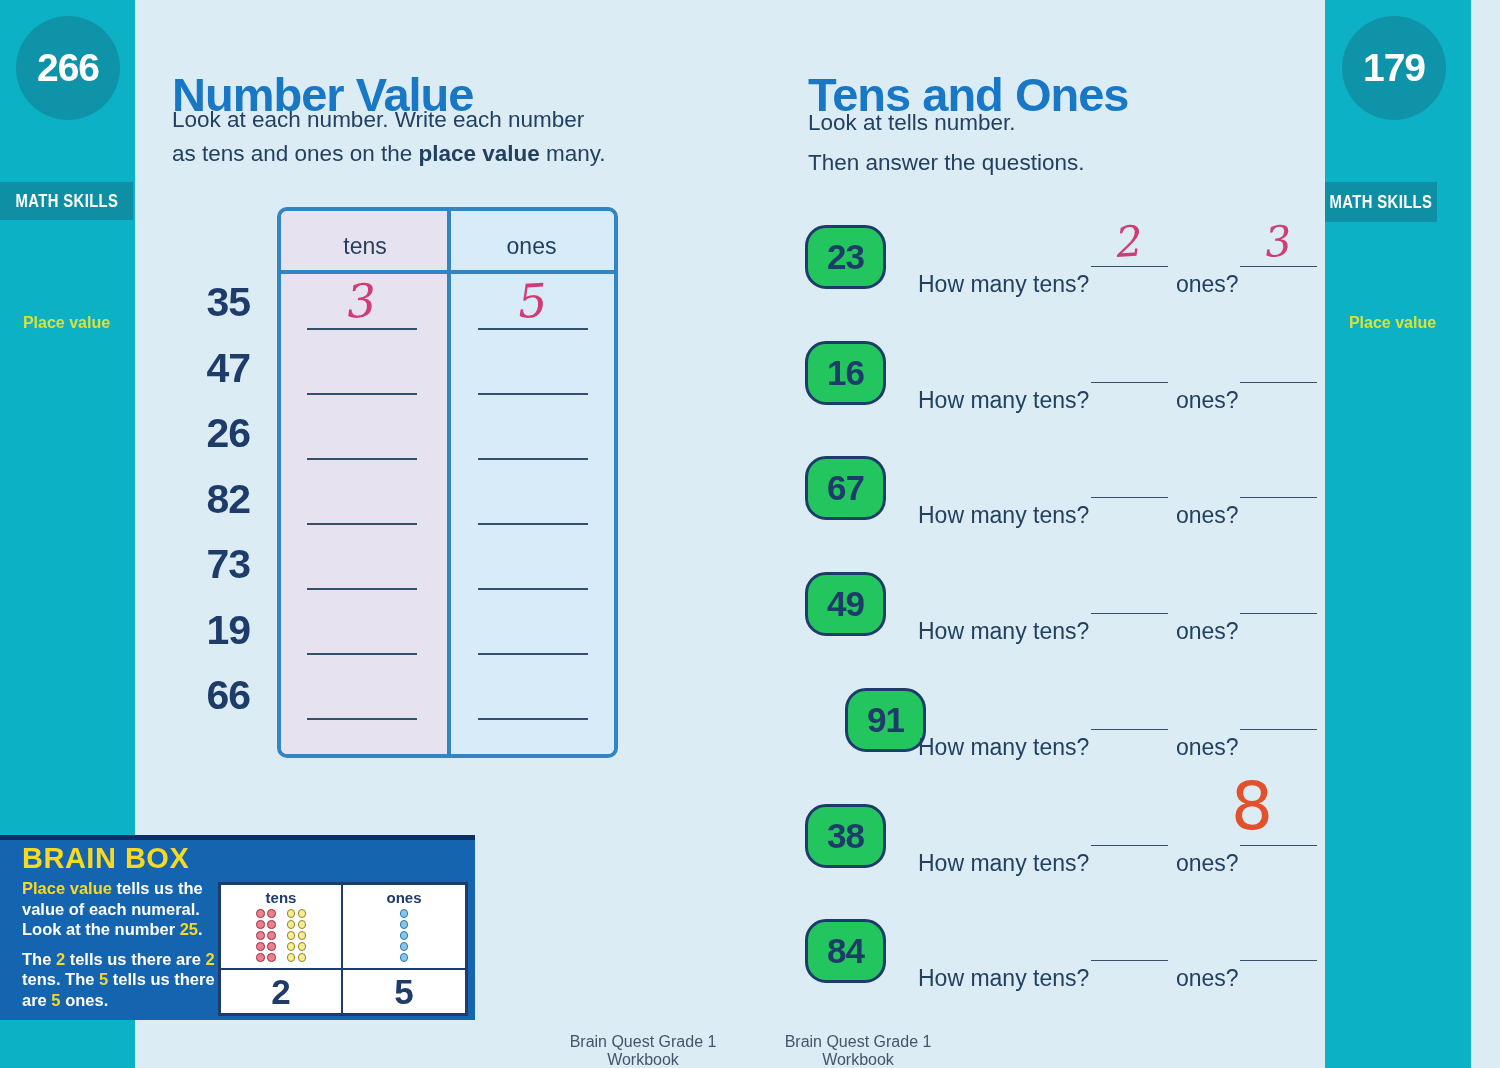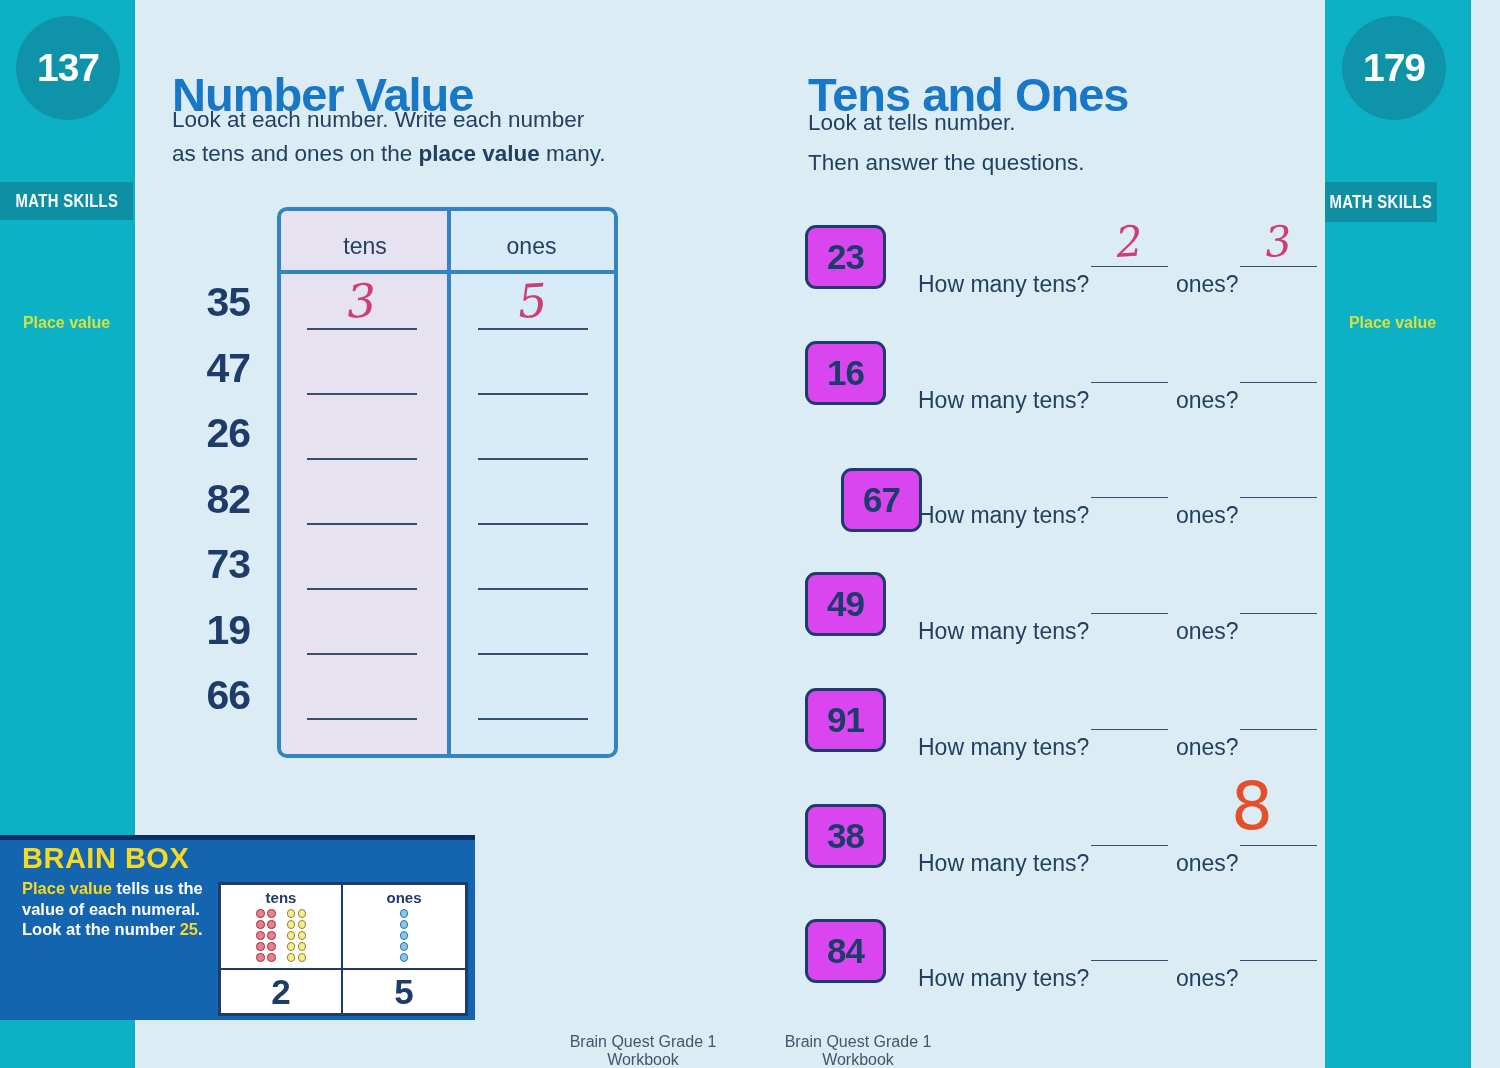--- a/index.html
+++ b/index.html
@@ -55,35 +55,35 @@
   .bb-cell.cr{border-right:2.5px solid var(--navy);}
   .bb-head{color:var(--navy);font-size:15px;font-weight:800;margin-top:4px;}
   .dotwrap{display:flex;gap:11px;justify-content:center;margin-top:3px;}
   .dotgrid{display:grid;gap:2.5px;}
   .dot{width:8.5px;height:8.5px;border-radius:50%;box-sizing:border-box;border:1.5px solid;}
   .bb-val{display:flex;align-items:center;justify-content:center;color:var(--navy);
     font-size:35px;font-weight:800;width:100%;flex:1;}
 
   
   .num-box{position:absolute;left:805px;width:81px;height:64px;box-sizing:border-box;
-    background:#d946ef;border:3.5px solid var(--navy);border-radius:11px;
+    background:#22c55e;border:3.5px solid var(--navy);border-radius:21px;
     display:flex;align-items:center;justify-content:center;
     color:var(--navy);font-size:35px;font-weight:800;letter-spacing:-1px;}
   .q-text{position:absolute;color:var(--text_navy);font-size:23px;margin-top:28px;}
   .q-line{position:absolute;width:77px;border-bottom:1.8px solid var(--line);}
   .hand8{position:absolute;font-family:"DejaVu Sans",sans-serif;color:var(--orange);
     font-size:66px;font-weight:400;text-align:center;}
 
   .footer{position:absolute;width:220px;text-align:center;color:#43556a;font-size:16px;}
 </style>
 </head>
 <body style="--page_bg: #dcecf5; --sidebar_teal: #0db1c5; --circle_teal: #0f93a8; --band_teal: #0e8fa4; --title_blue: #1878c5; --navy: #1d3c69; --text_navy: #22405f; --chart_border: #3384c3; --tens_col_bg: #e6e2f0; --ones_col_bg: #d7ecf8; --brainbox_blue: #1464b0; --brainbox_top: #0b2f66; --yellow: #f6d924; --sidebar_yellow: #d5e13c; --pink: #cf3d74; --orange: #e2512b; --line: #33516d;">
 
 <aside class="sidebar" style="left:0;width:135px;">
-  <div class="page-circle" style="left:16px;top:16px;">137</div>
+  <div class="page-circle" style="left:16px;top:16px;">266</div>
   <div class="skills-band" style="left:0;top:182px;width:133px;height:38px;">
     <span>MATH SKILLS</span>
   </div>
   <div class="topic" style="left:0;top:314px;width:133px;">Place value</div>
 </aside>
 
 <aside class="sidebar" style="left:1325px;width:146px;">
   <div class="page-circle" style="left:17px;top:16px;">179</div>
   <div class="skills-band" style="left:0;top:182px;width:112px;height:40px;">
     <span>MATH SKILLS</span>
@@ -134,20 +134,21 @@
     <div class="ans-line" style="left: 307px; top: 718px; width: 110px;"></div>
     <div class="ans-line" style="left: 478px; top: 718px; width: 110px;"></div>
   </div>
 
 <div class="footer" style="left:533px;top:1033px;">Brain Quest Grade 1 Workbook</div>
 
 <section class="brain-box">
   <div class="bb-title">BRAIN BOX</div>
   <div class="bb-text">
     <p id="bb-p1"><span class="hl">Place value</span><span> tells us the value of each numeral. Look at the number </span><span class="hl">25</span><span>.</span></p>
+    <p id="bb-p2"><span>The </span><span class="hl">2</span><span> tells us there are </span><span class="hl">2</span><span> tens. The </span><span class="hl">5</span><span> tells us there are </span><span class="hl">5</span><span> ones.</span></p>
   </div>
   <div class="bb-table">
     <div class="bb-cell cb cr">
       <div class="bb-head">tens</div>
       <div class="dotwrap" id="tens-dots">
           <div class="dotgrid" style="grid-template-columns: repeat(2, 8.5px);">
             <div class="dot" style="background: rgb(233, 128, 139); border-color: rgb(160, 48, 64);"></div>
             <div class="dot" style="background: rgb(233, 128, 139); border-color: rgb(160, 48, 64);"></div>
             <div class="dot" style="background: rgb(233, 128, 139); border-color: rgb(160, 48, 64);"></div>
             <div class="dot" style="background: rgb(233, 128, 139); border-color: rgb(160, 48, 64);"></div>
@@ -207,31 +208,31 @@
       <span class="hand" style="font-size: 42px; transform: rotate(-4deg);">2</span>
     </div>
     <div class="hand-slot" style="left: 1240px; top: 222px; width: 77px; height: 44px;">
       <span class="hand" style="font-size: 42px; transform: rotate(-4deg);">3</span>
     </div>
     <div class="num-box" style="top: 341px;">16</div>
     <div class="q-text" style="left: 918px; top: 359px;">How many tens?</div>
     <div class="q-line" style="left: 1091px; top: 382px;"></div>
     <div class="q-text" style="left: 1176px; top: 359px;">ones?</div>
     <div class="q-line" style="left: 1240px; top: 382px;"></div>
-    <div class="num-box" style="top: 468px; margin-left: 36px;">67</div>
+    <div class="num-box" style="top: 456px;">67</div>
     <div class="q-text" style="left: 918px; top: 474px;">How many tens?</div>
     <div class="q-line" style="left: 1091px; top: 497px;"></div>
     <div class="q-text" style="left: 1176px; top: 474px;">ones?</div>
     <div class="q-line" style="left: 1240px; top: 497px;"></div>
     <div class="num-box" style="top: 572px;">49</div>
     <div class="q-text" style="left: 918px; top: 590px;">How many tens?</div>
     <div class="q-line" style="left: 1091px; top: 613px;"></div>
     <div class="q-text" style="left: 1176px; top: 590px;">ones?</div>
     <div class="q-line" style="left: 1240px; top: 613px;"></div>
-    <div class="num-box" style="top: 688px;">91</div>
+    <div class="num-box" style="top: 688px; margin-left: 40px;">91</div>
     <div class="q-text" style="left: 918px; top: 706px;">How many tens?</div>
     <div class="q-line" style="left: 1091px; top: 729px;"></div>
     <div class="q-text" style="left: 1176px; top: 706px;">ones?</div>
     <div class="q-line" style="left: 1240px; top: 729px;"></div>
     <div class="num-box" style="top: 804px;">38</div>
     <div class="q-text" style="left: 918px; top: 822px;">How many tens?</div>
     <div class="q-line" style="left: 1091px; top: 845px;"></div>
     <div class="q-text" style="left: 1176px; top: 822px;">ones?</div>
     <div class="q-line" style="left: 1240px; top: 845px;"></div>
     <div class="hand8" style="left: 1212px; top: 768px; width: 80px;">8</div>

